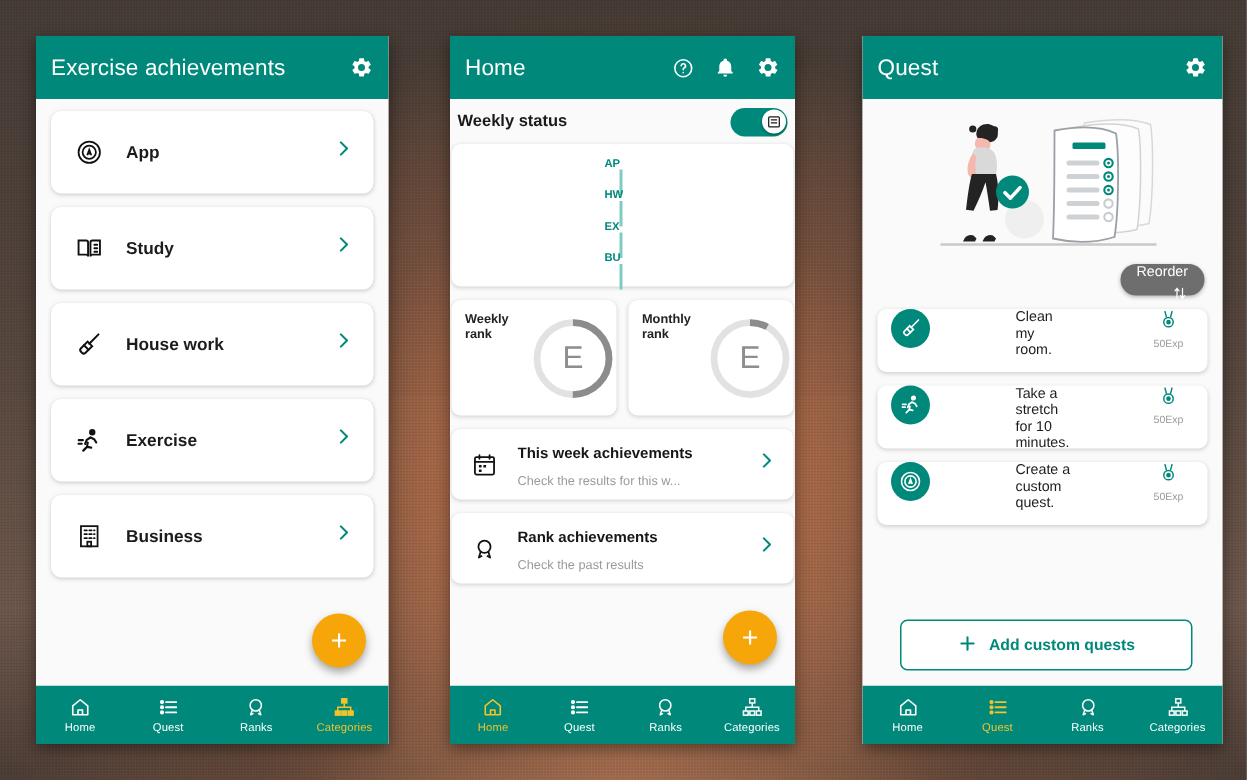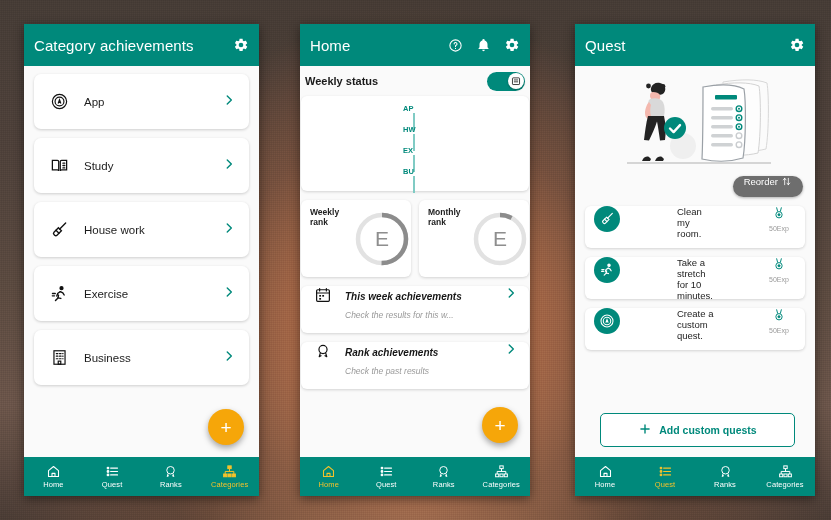--- a/index.html
+++ b/index.html
@@ -44,21 +44,21 @@
     gap:1px;color:#ffffff;width:25%;}
   .navitem .lbl{font-size:7.5px;letter-spacing:.1px;}
   .navitem.active{color:#f4c22b;}
   .navitem svg{display:block;}
 
   
   .catlist{padding:8px 10px 0 10px;}
   .catcard{background:#fff;border-radius:7px;height:55px;margin-bottom:9px;display:flex;
     align-items:center;padding:0 13px;box-shadow:0 1px 3px rgba(0,0,0,.18);}
   .catcard .ci{width:24px;display:flex;align-items:center;justify-content:center;color:#111;}
-  .catcard .cl{flex:1;margin-left:13px;font-size:11.5px;color:#1c1c1c;}
+  .catcard .cl{flex:1;margin-left:13px;font-size:11.5px;color:#1c1c1c;font-weight:bold;}
   .chev{color:#00897b;}
 
   .fab{position:absolute;width:36px;height:36px;border-radius:50%;background:#f6a609;
     display:flex;align-items:center;justify-content:center;color:#fff;font-size:19px;
     line-height:1;box-shadow:0 3px 6px rgba(0,0,0,.35);}
   #fab-categories{right:15px;bottom:12px;}
   #fab-home{right:12px;bottom:14px;}
 
   
   .homewrap{padding:0 1px;}
@@ -79,51 +79,51 @@
 
   .rankrow{display:flex;gap:8px;margin-top:9px;}
   .rankcard{flex:1;background:#fff;border-radius:6px;box-shadow:0 1px 3px rgba(0,0,0,.16);
     padding:7px 0 9px 0;display:flex;flex-direction:row;align-items:center;}
   .ranklbl{font-size:8.5px;font-weight:bold;color:#222;align-self:flex-start;margin-left:9px;}
   .ring{margin-top:3px;position:relative;width:58px;height:58px;}
   .ring .letter{position:absolute;inset:0;display:flex;align-items:center;justify-content:center;
     font-size:21px;color:#8e8e8e;}
 
   .achcard{background:#fff;border-radius:6px;box-shadow:0 1px 3px rgba(0,0,0,.16);
-    margin-top:9px;height:47px;display:flex;align-items:flex-start;padding:0 11px;font-style:italic;}
+    margin-top:9px;height:47px;display:flex;align-items:center;padding:0 11px;}
   .achcard .ai{width:22px;display:flex;justify-content:center;color:#111;}
   .achtxt{flex:1;margin-left:11px;overflow:hidden;}
   .acht{font-size:10px;font-weight:bold;color:#161616;white-space:nowrap;}
   .achs{font-size:8.5px;color:#9a9a9a;margin-top:2px;white-space:nowrap;}
 
   
   .illus{height:110px;position:relative;}
   .reorderwrap{height:30px;display:flex;justify-content:flex-end;padding-right:12px;}
   .reorder{background:#6e6e6e;color:#fff;border-radius:14px;height:21px;display:flex;
-    align-items:flex-start;gap:3px;padding:0 11px;font-size:9.5px;box-shadow:0 1px 3px rgba(0,0,0,.3);}
+    align-items:flex-end;gap:3px;padding:0 11px;font-size:9.5px;box-shadow:0 1px 3px rgba(0,0,0,.3);flex-direction:column;}
   .qlist{padding:0 10px;}
   .qcard{background:#fff;border-radius:6px;box-shadow:0 1px 3px rgba(0,0,0,.16);height:42px;
     display:flex;align-items:flex-start;padding:0 9px;margin-bottom:9px;gap:48px;}
   .qav{width:26px;height:26px;border-radius:50%;background:#00897b;display:flex;
     align-items:center;justify-content:center;color:#fff;flex:0 0 26px;}
   .qt{flex:1;margin-left:9px;font-size:9.5px;color:#1d1d1d;}
   .qexp{display:flex;flex-direction:column;align-items:center;width:34px;}
   .qexp .el{font-size:7px;color:#9a9a9a;margin-top:1px;}
   .addq{margin:6px 10px 0 10px;height:32px;border:1px solid #00897b;border-radius:5px;
     background:#fff;display:flex;align-items:center;justify-content:center;gap:7px;
     color:#00897b;font-size:10.5px;font-weight:bold;}
 </style>
 </head>
 <body>
 
 <div id="bg"></div>
 
 <div class="phone" id="phone-categories">
   <div class="appbar">
-    <div class="title">Category achievements</div>
+    <div class="title">Exercise achievements</div>
     <div class="acts">
       <span>
         <svg width="16" height="16" viewBox="0 0 24 24" fill="#fff">
             <path d="M19.1 12.9c0-.3.1-.6.1-.9s0-.6-.1-.9l2-1.5c.2-.1.2-.4.1-.6l-1.9-3.2c-.1-.2-.4-.3-.6-.2l-2.3.9c-.5-.4-1-.7-1.6-.9l-.3-2.4c0-.2-.2-.4-.5-.4h-3.8c-.3 0-.5.2-.5.4l-.3 2.4c-.6.2-1.1.6-1.6.9l-2.3-.9c-.2-.1-.5 0-.6.2L3 8.9c-.1.2-.1.5.1.6l2 1.5c0 .3-.1.6-.1.9s0 .6.1.9l-2 1.5c-.2.1-.2.4-.1.6l1.9 3.2c.1.2.4.3.6.2l2.3-.9c.5.4 1 .7 1.6.9l.3 2.4c0 .2.2.4.5.4h3.8c.3 0 .5-.2.5-.4l.3-2.4c.6-.2 1.1-.6 1.6-.9l2.3.9c.2.1.5 0 .6-.2l1.9-3.2c.1-.2.1-.5-.1-.6l-2-1.5zM12 15.5A3.5 3.5 0 1 1 12 8.5a3.5 3.5 0 0 1 0 7z"></path>
           </svg>
       </span>
     </div>
   </div>
   <div class="body">
     <div class="catlist">

